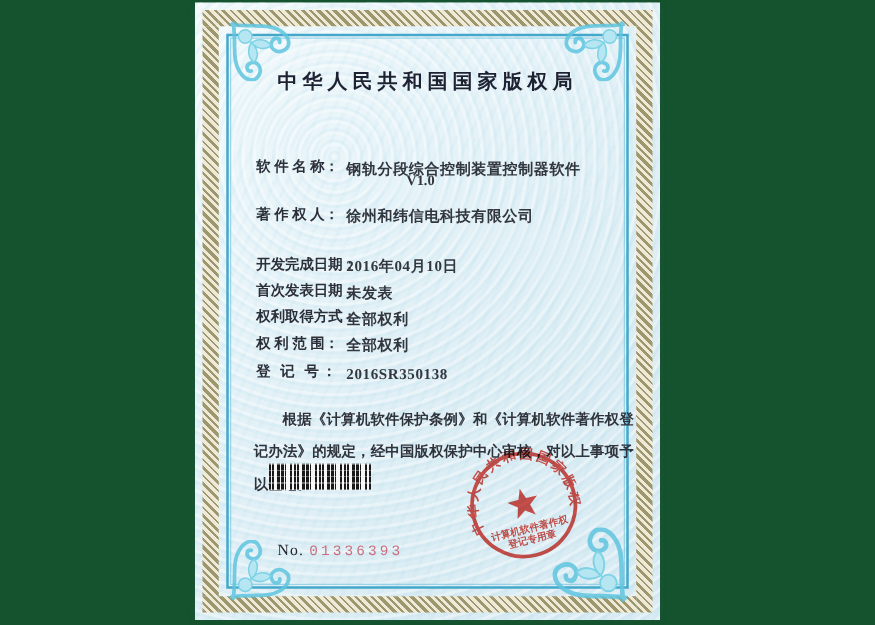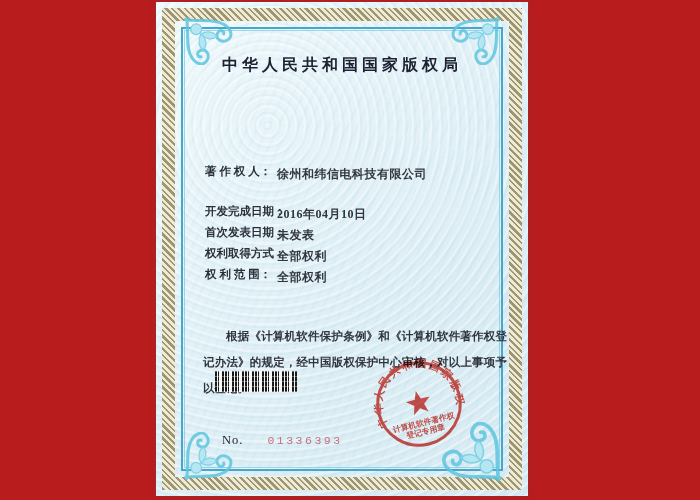--- a/index.html
+++ b/index.html
@@ -2,21 +2,21 @@
 <html><head>
 <meta charset="utf-8">
 <style>
   * { margin:0; padding:0; box-sizing:border-box; }
   html,body { width:700px; height:500px; overflow:hidden; }
   body {
     background:#ffffff;
     font-family:"Liberation Serif","DejaVu Serif",serif;
     position:relative;
   }
-  .stage { position:absolute; inset:0; width:700px; height:500px; background:#b91c1c; }
+  .stage { position:absolute; inset:0; width:700px; height:500px; background:#14532d; }
 
   
   .paper {
     position:absolute; left:156px; top:2px; width:372px; height:494px;
     background:linear-gradient(135deg,#f3fafc 0%,#e6f3f8 35%,#dcedf4 70%,#d9ebf3 100%);
     box-shadow:0 0 6px rgba(60,90,110,.25);
   }
   .texture {
     position:absolute; inset:0; pointer-events:none;
     background:
@@ -102,21 +102,21 @@
 
   .issue-date {
     position:absolute; left:228px; top:428px; z-index:5;
     font-size:12.5px; font-weight:bold; color:#23262e; letter-spacing:1px; white-space:nowrap;
   }
 
   .serial {
     position:absolute; left:66px; top:431px; font-size:12.5px; white-space:nowrap;
   }
   .serial .no-lab { color:#23262e; letter-spacing:1px; }
-  .serial .no-val { color:#c96e7e; letter-spacing:2.5px; margin-left:24px; font-family:"Liberation Mono","DejaVu Sans Mono",monospace; font-size:11.5px; }
+  .serial .no-val { color:#c96e7e; letter-spacing:2.5px; margin-left:4px; font-family:"Liberation Mono","DejaVu Sans Mono",monospace; font-size:11.5px; }
 </style>
 </head>
 <body>
 
 <div class="stage">
   <div class="paper">
     <div class="texture"></div>
     <div class="meander"></div>
     <div class="frame"></div>
 
@@ -168,34 +168,41 @@
         <g fill="#b5e6f2" stroke="#7ed2e6" stroke-width="2">
           <circle cx="22" cy="22" r="9"></circle>
           <path d="M30,30 C40,24 52,26 56,34 C50,40 38,40 30,30 Z"></path>
           <path d="M30,30 C24,40 26,52 34,56 C40,50 40,38 30,30 Z"></path>
         </g>
       </svg>
     </div>
 
     <div class="issuer">中华人民共和国国家版权局</div>
 
+    <div class="field row-name">
+      <span class="flabel">软 件 名 称：</span><span class="fvalue">钢轨分段综合控制装置控制器软件</span>
+      <span class="fvalue2">V1.0</span>
+    </div>
     <div class="field row-owner">
       <span class="flabel">著 作 权 人：</span><span class="fvalue">徐州和纬信电科技有限公司</span>
     </div>
     <div class="field row-devdate">
       <span class="flabel">开发完成日期：</span><span class="fvalue">2016年04月10日</span>
     </div>
     <div class="field row-pubdate">
       <span class="flabel">首次发表日期：</span><span class="fvalue">未发表</span>
     </div>
     <div class="field row-acquire">
       <span class="flabel">权利取得方式：</span><span class="fvalue">全部权利</span>
     </div>
     <div class="field row-scope">
       <span class="flabel">权 利 范 围：</span><span class="fvalue">全部权利</span>
+    </div>
+    <div class="field row-regno">
+      <span class="flabel">登 记 号：</span><span class="fvalue">2016SR350138</span>
     </div>
 
     <div class="statement">根据《计算机软件保护条例》和《计算机软件著作权登记办法》的规定，经中国版权保护中心审核，对以上事项予以登记。</div>
 
     <div class="barcode"></div>
 
     <div class="seal">
       <svg viewBox="0 0 120 120">
         <circle cx="60" cy="60" r="55" fill="none" stroke="#d93a32" stroke-width="4"></circle>
         <path id="sealArc" d="M 14,80 A 50,50 0 1 1 106,80" fill="none"></path>

